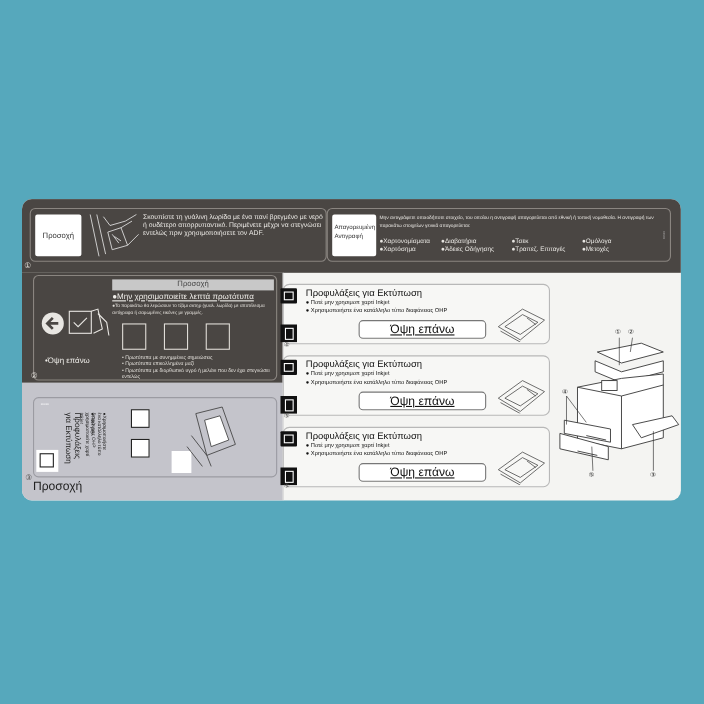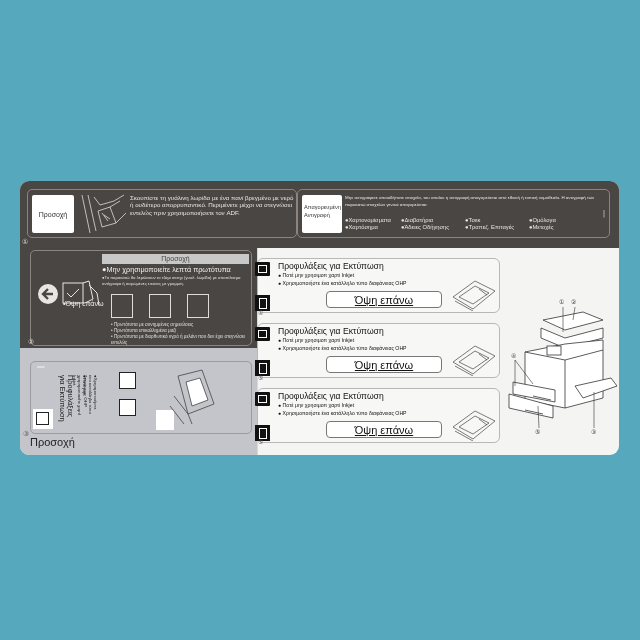--- a/index.html
+++ b/index.html
@@ -32,24 +32,24 @@
   .vert-tiny { position: absolute; right: 3px; top: 20px; font-size: 3px; color: #bbb; writing-mode: vertical-rl; }
 
   .num { position: absolute; font-size: 7px; color: #e0ddd8; }
   .num.dark { color: #555; }
 
   
   .thin-box { position: absolute; left: 10px; top: 67px; width: 222px; height: 96px;
               border: 1px solid #8a8580; border-radius: 5px; }
   .caution-bar { position: absolute; left: 71px; top: 3px; width: 147px; height: 10px; background: #c8c8c8;
                  font-size: 7px; color: #444; text-align: center; line-height: 10px; }
-  .thin-main { position: absolute; left: 71px; top: 14px; font-size: 7.3px; color: #f0eeea; white-space: nowrap; }
+  .thin-main { position: absolute; left: 71px; top: 14px; font-size: 7.3px; color: #f0eeea; white-space: nowrap; text-decoration: underline; }
   .thin-sub { position: absolute; left: 71px; top: 24px; width: 150px; font-size: 4.2px; line-height: 6px; color: #e0ddd8; }
   .arrow-circle { position: absolute; left: 7px; top: 33px; width: 20px; height: 20px; border-radius: 50%; background: #e8e6e2; }
-  .face-up-left { position: absolute; left: 10px; top: 48px; font-size: 7.2px; color: #f0eeea; margin-left: 22px; }
+  .face-up-left { position: absolute; left: 10px; top: 72px; font-size: 7.2px; color: #f0eeea; }
   .doc-icons { position: absolute; left: 80px; top: 43px; display: flex; gap: 16px; }
   .doc-ic { width: 22px; height: 24px; border: 1px solid #e0ddd8; }
   .thin-list { position: absolute; left: 80px; top: 71px; width: 140px; font-size: 4.6px; line-height: 6px; color: #e0ddd8; }
 
   
   .gray-box { position: absolute; left: 10px; top: 180px; width: 222px; height: 73px;
               border: 1px solid #9b9ba2; border-radius: 5px; }
   .gray-white-ic { position: absolute; left: 2px; top: 47px; width: 20px; height: 20px; background: #fff; }
   .rot-text { position: absolute; transform: rotate(90deg); transform-origin: left top; color: #222; white-space: nowrap; }
   .greek-lang { position: absolute; left: 10px; top: 255px; font-size: 11px; color: #222; }

